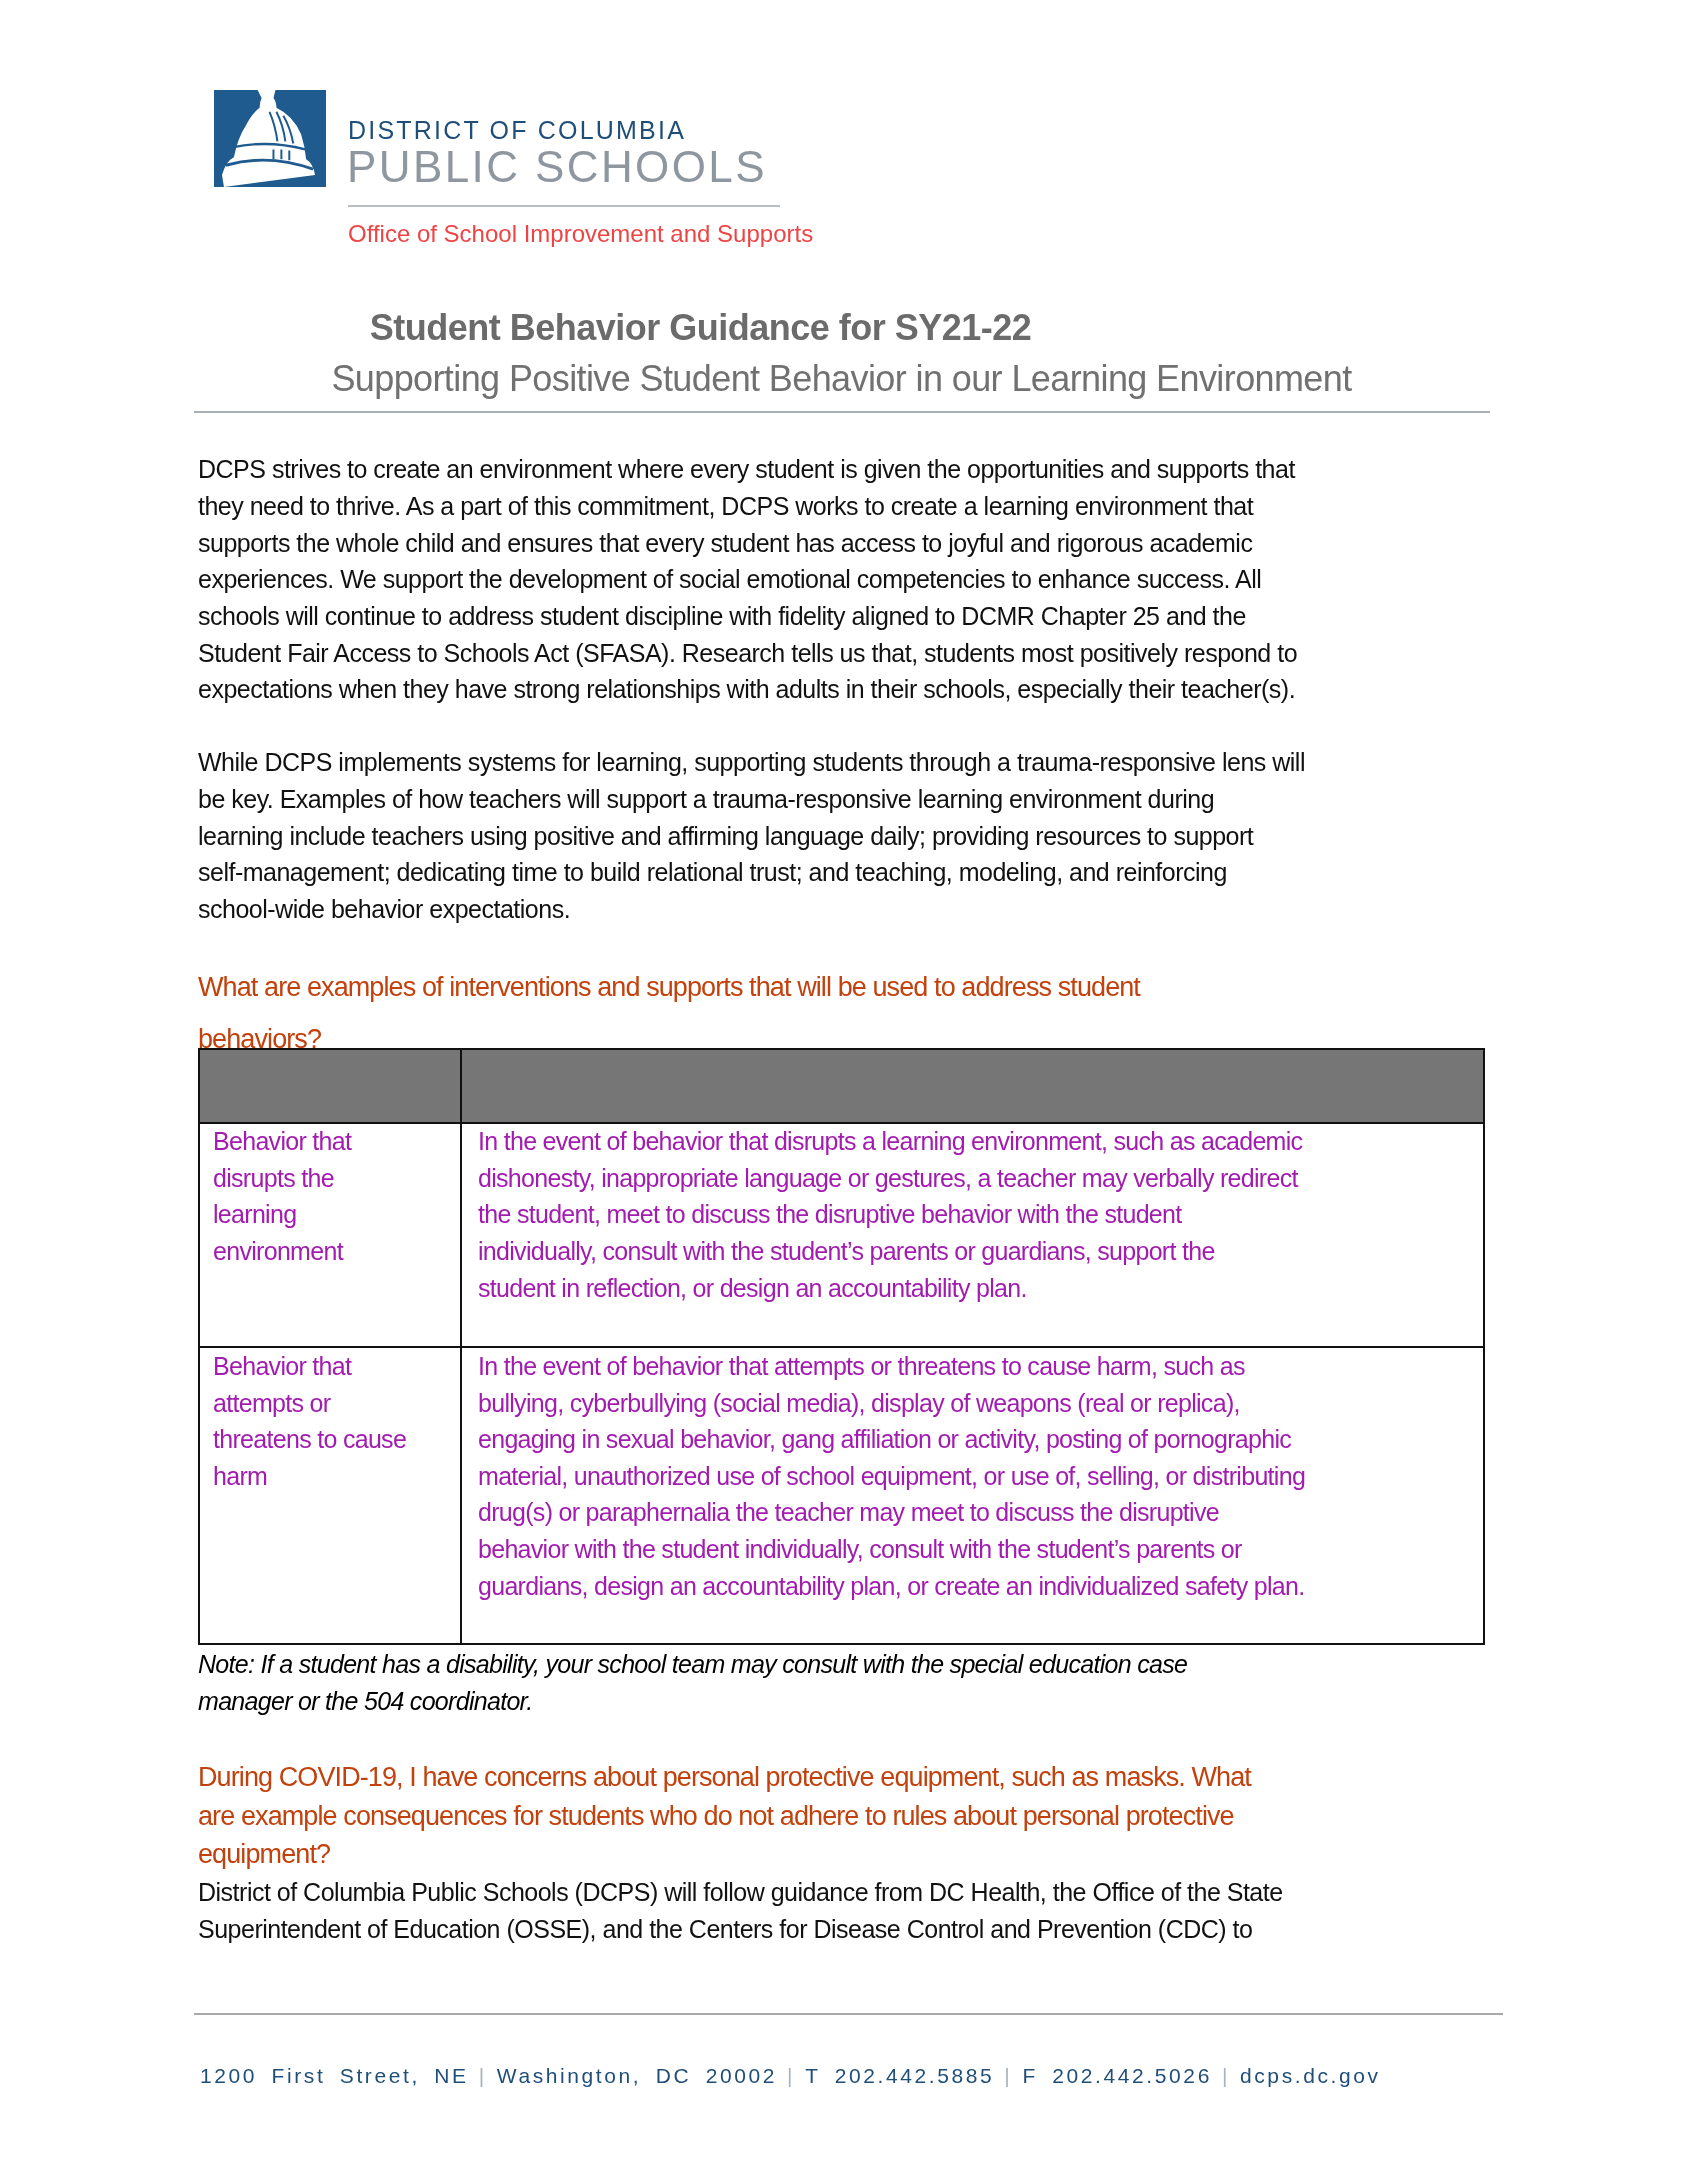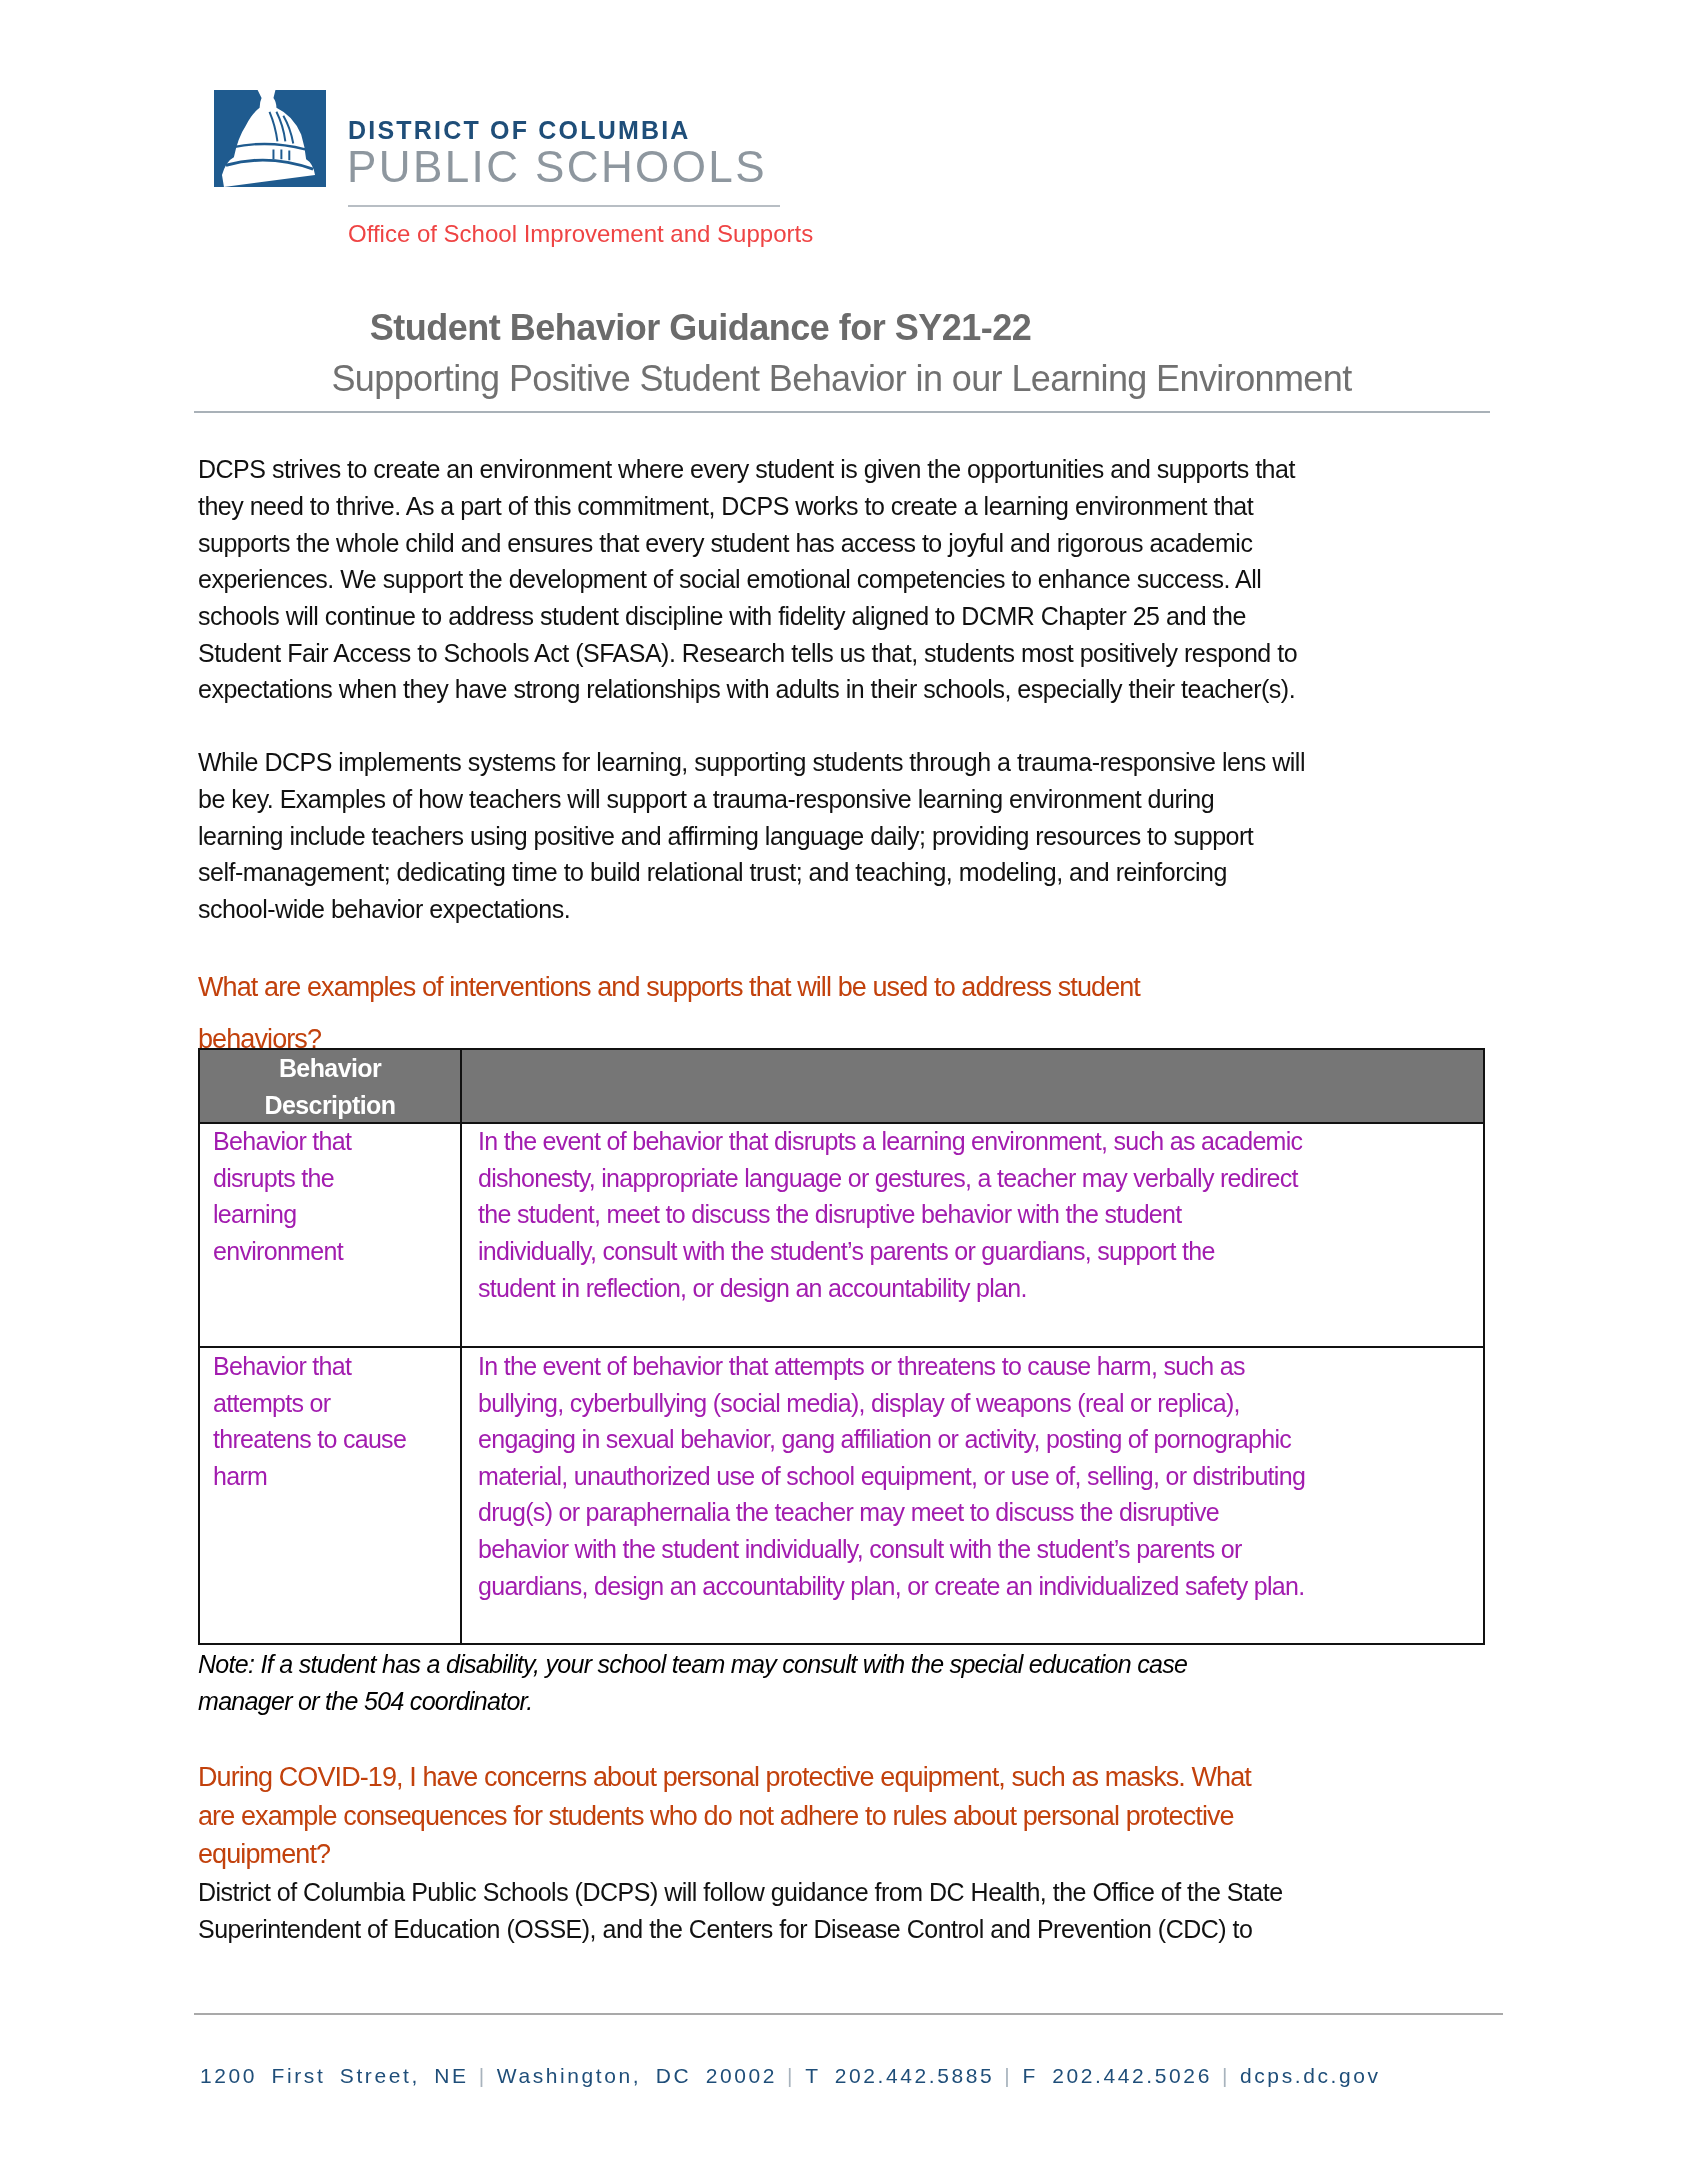--- a/index.html
+++ b/index.html
@@ -3,21 +3,21 @@
 <meta charset="utf-8">
 <style>
   html, body { margin: 0; padding: 0; background: #ffffff; }
   body {
     width: 1683px; height: 2178px; position: relative; overflow: hidden;
     font-family: "Liberation Sans", sans-serif; color: #111111;
   }
   .abs { position: absolute; }
   
   .logo-box { left: 214px; top: 90px; width: 112px; height: 97px; background: #1f5b8f; overflow: hidden; }
-  .logo-line1 { left: 348px; top: 116px; font-size: 25px; letter-spacing: 2.2px; color: #1f4e79; white-space: nowrap; font-weight: bold; }
+  .logo-line1 { left: 348px; top: 116px; font-size: 25px; letter-spacing: 2.2px; color: #1f4e79; white-space: nowrap; }
   .logo-line2 { left: 347px; top: 145px; font-size: 44px; letter-spacing: 2.4px; color: #8e979f; white-space: nowrap; line-height: 1; }
   .logo-rule { left: 348px; top: 205px; width: 432px; height: 2px; background: #b8bec4; }
   .logo-line3 { left: 348px; top: 220px; font-size: 24px; color: #ef4444; white-space: nowrap; }
 
   
   .title { left: 0; width: 1401px; top: 307px; text-align: center; font-size: 36px; font-weight: bold; color: #6b6b6b; white-space: nowrap; letter-spacing: -0.5px; }
   .subtitle { left: 0; width: 1683px; top: 358px; text-align: center; font-size: 36px; color: #717171; white-space: nowrap; letter-spacing: -0.6px; }
   .title-rule { left: 194px; top: 411px; width: 1296px; height: 2px; background: #a9b1b8; }
 
   
@@ -81,24 +81,20 @@
   <div class="heading" style="top:972px">What are examples of interventions and supports that will be used to address student</div>
   <div class="heading" style="top:1024px">behaviors?</div>
 </div>
 
 <div class="tbl" style="height:597px">
   <div class="tbl-head"></div>
   <div class="tbl-vline"></div>
   <div class="tbl-hline" style="top:72px"></div>
   <div class="tbl-hline" style="top:296px"></div>
 
-  <div class="th" style="left:0; top:0; width:260px;">
-    <div>Behavior</div>
-    <div>Description</div>
-  </div>
 
   <div>
     <div class="cell-line" style="left:13px; top:77px">Behavior that</div>
     <div class="cell-line" style="left:13px; top:114px">disrupts the</div>
     <div class="cell-line" style="left:13px; top:150px">learning</div>
     <div class="cell-line" style="left:13px; top:187px">environment</div>
     <div class="cell-line" style="left:278px; top:77px">In the event of behavior that disrupts a learning environment, such as academic</div>
     <div class="cell-line" style="left:278px; top:114px">dishonesty, inappropriate language or gestures, a teacher may verbally redirect</div>
     <div class="cell-line" style="left:278px; top:150px">the student, meet to discuss the disruptive behavior with the student</div>
     <div class="cell-line" style="left:278px; top:187px">individually, consult with the student’s parents or guardians, support the</div>

